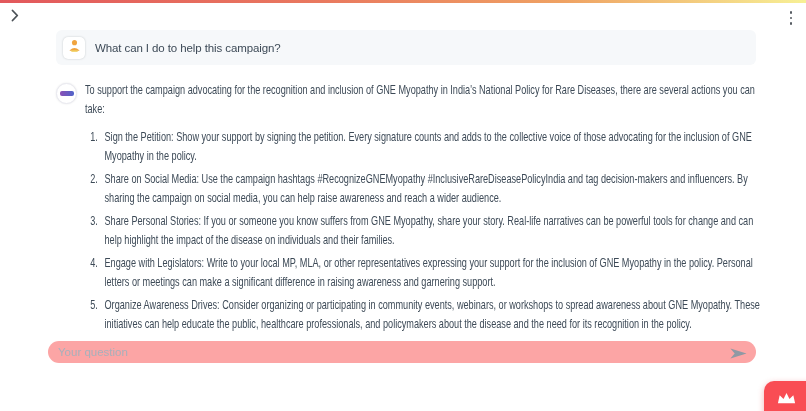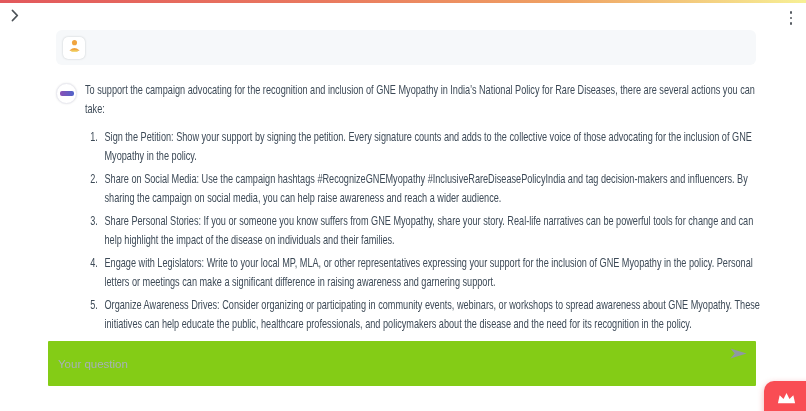--- a/index.html
+++ b/index.html
@@ -71,22 +71,22 @@
   }
   .bot-intro { margin-bottom: 9px; }
   .bot-list .list-item {
     display: flex; margin-left: 7px; margin-bottom: 4px;
   }
   .bot-list .num { width: 19px; flex-shrink: 0; }
   .bot-list .item-text { flex: 1; }
   
   .composer {
     position: absolute; left: 48px; top: 341px;
-    width: 708px; height: 45px;
-    background: #84cc16; border-radius: 1px;
+    width: 708px; height: 22px;
+    background: #fca5a5; border-radius: 13px;
   }
   .composer input {
     width: 100%; height: 100%;
     background: transparent; border: none; outline: none;
     padding: 0 34px 0 10px;
     font-family: "Liberation Sans", "DejaVu Sans", sans-serif;
     font-size: 11.5px; color: #3d4a57;
   }
   .composer input::placeholder { color: #a7b0bb; opacity: 1; }
   .send-btn {
@@ -130,20 +130,21 @@
   <div class="user-row">
     <div class="user-avatar">
       <span>
         <svg width="15" height="15" viewBox="0 0 20 20">
           <circle cx="10" cy="6.2" r="3.4" fill="#f0a43f"></circle>
           <path d="M3.6 16.2 Q10 10.2 16.4 16.2 L16.4 17 L3.6 17 Z" fill="#f0a43f"></path>
           <rect x="5.5" y="16.2" width="9" height="2.2" rx="1" fill="#f0c94f"></rect>
         </svg>
       </span>
     </div>
+    <div class="user-text">What can I do to help this campaign?</div>
   </div>
 
   <div class="bot-avatar">
     <span class="bot-logo"></span>
   </div>
 
   <div class="bot-text">
     <div class="bot-intro">To support the campaign advocating for the recognition and inclusion of GNE Myopathy in India's National Policy for Rare Diseases, there are several actions you can take:</div>
     <div class="bot-list">
       <div class="list-item">

